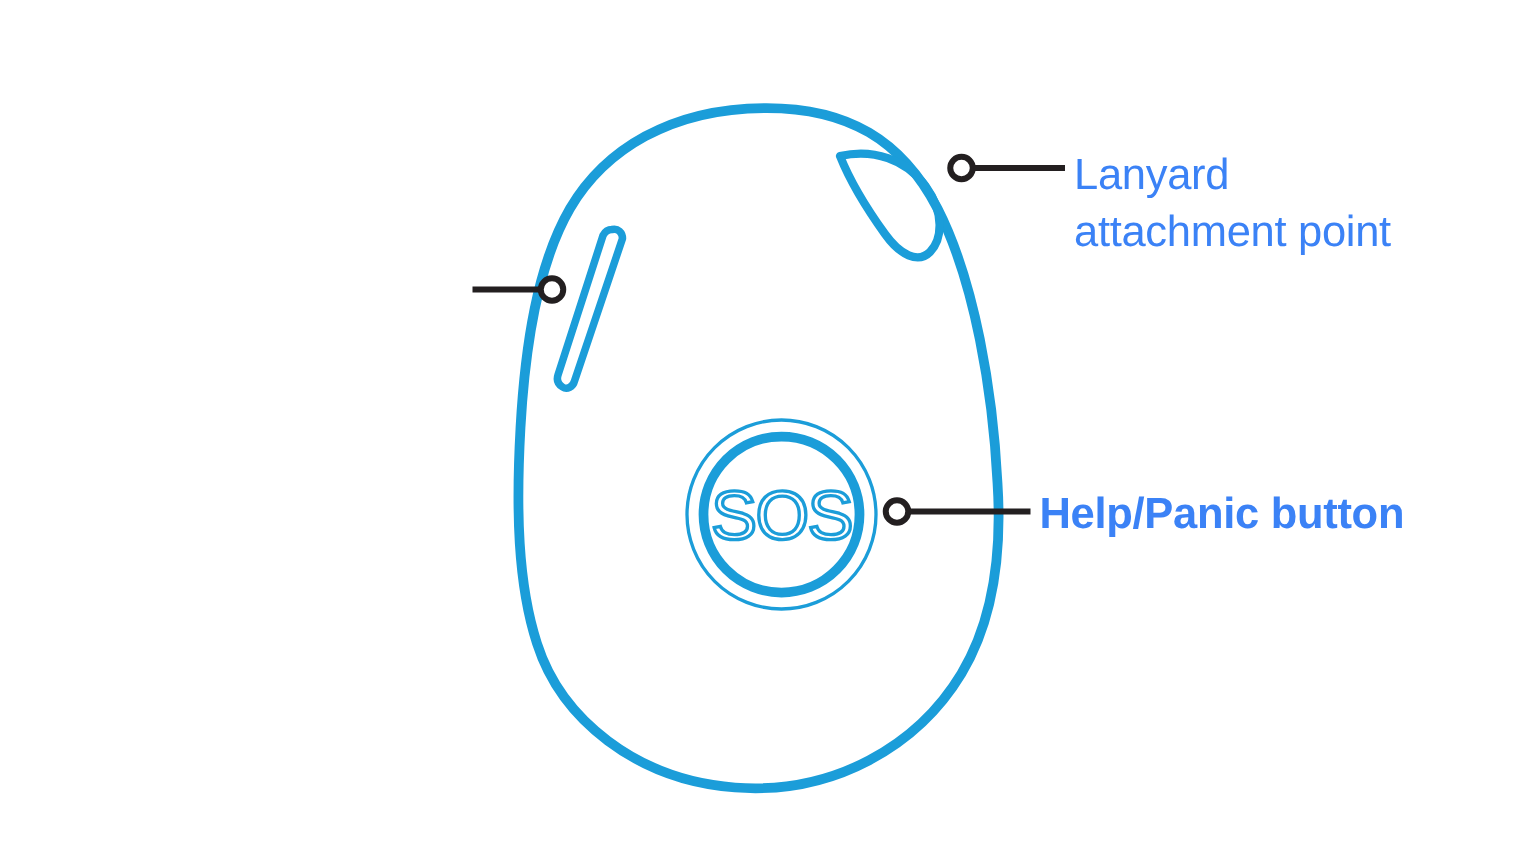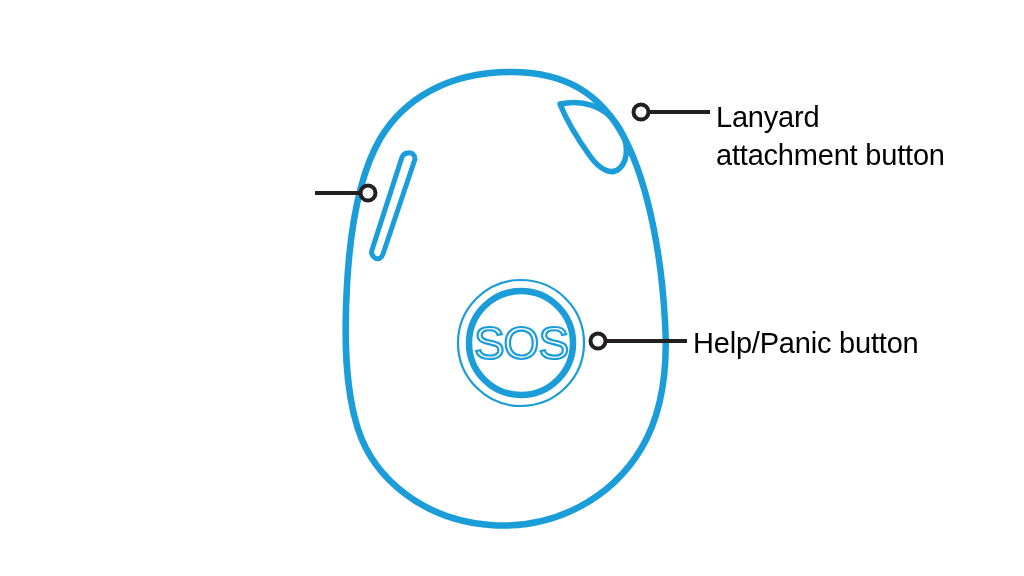--- a/index.html
+++ b/index.html
@@ -23,21 +23,21 @@
   #device-svg {
     position: absolute;
     left: 0;
     top: 0;
     width: 1024px;
     height: 576px;
     display: block;
   }
   .callout-label {
     position: absolute;
-    color: #000000;
+    color: #3b82f6;
     font-family: "Liberation Sans", sans-serif;
     font-size: 29px;
     line-height: 38px;
     letter-spacing: -0.2px;
     white-space: pre;
     font-weight: 400;
   }
   #label-call-button {
     left: 152px;
     top: 176px;
@@ -45,20 +45,21 @@
   }
   #label-lanyard {
     left: 716px;
     top: 98px;
     text-align: left;
   }
   #label-help-panic {
     left: 693px;
     top: 324px;
     text-align: left;
+    font-weight: bold;
   }
 </style>
 </head>
 <body>
 
 <div id="diagram-root">
 
   <svg id="device-svg" viewBox="0 0 1024 576" xmlns="http://www.w3.org/2000/svg">
 
     <path d="M 511 72
@@ -94,17 +95,17 @@
     <circle cx="368" cy="193" r="7.5" fill="#ffffff" stroke="#231f20" stroke-width="4"></circle>
 
     <circle cx="641" cy="112" r="7.5" fill="#ffffff" stroke="#231f20" stroke-width="4"></circle>
     <line x1="649" y1="112" x2="710" y2="112" stroke="#231f20" stroke-width="4" stroke-linecap="butt"></line>
 
     <circle cx="598" cy="341" r="7.5" fill="#ffffff" stroke="#231f20" stroke-width="4"></circle>
     <line x1="606" y1="341" x2="687" y2="341" stroke="#231f20" stroke-width="4" stroke-linecap="butt"></line>
   </svg>
 
 
-  <div class="callout-label" id="label-lanyard"><span>Lanyard</span><br><span>attachment button</span></div>
+  <div class="callout-label" id="label-lanyard"><span>Lanyard</span><br><span>attachment point</span></div>
 
   <div class="callout-label" id="label-help-panic">Help/Panic button</div>
 
 </div>
 
 </body></html>

